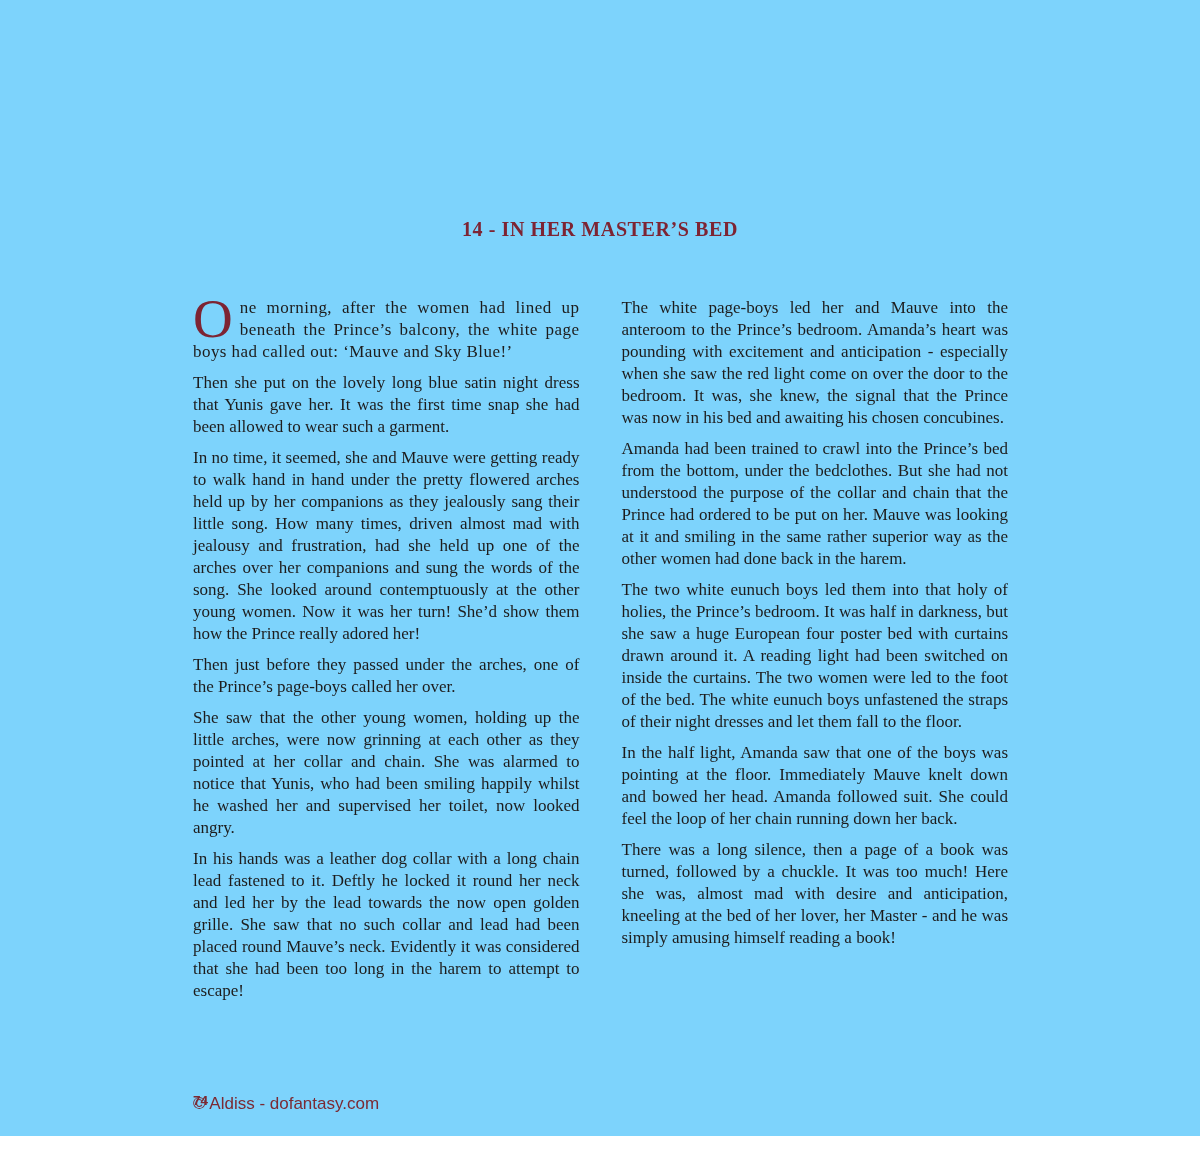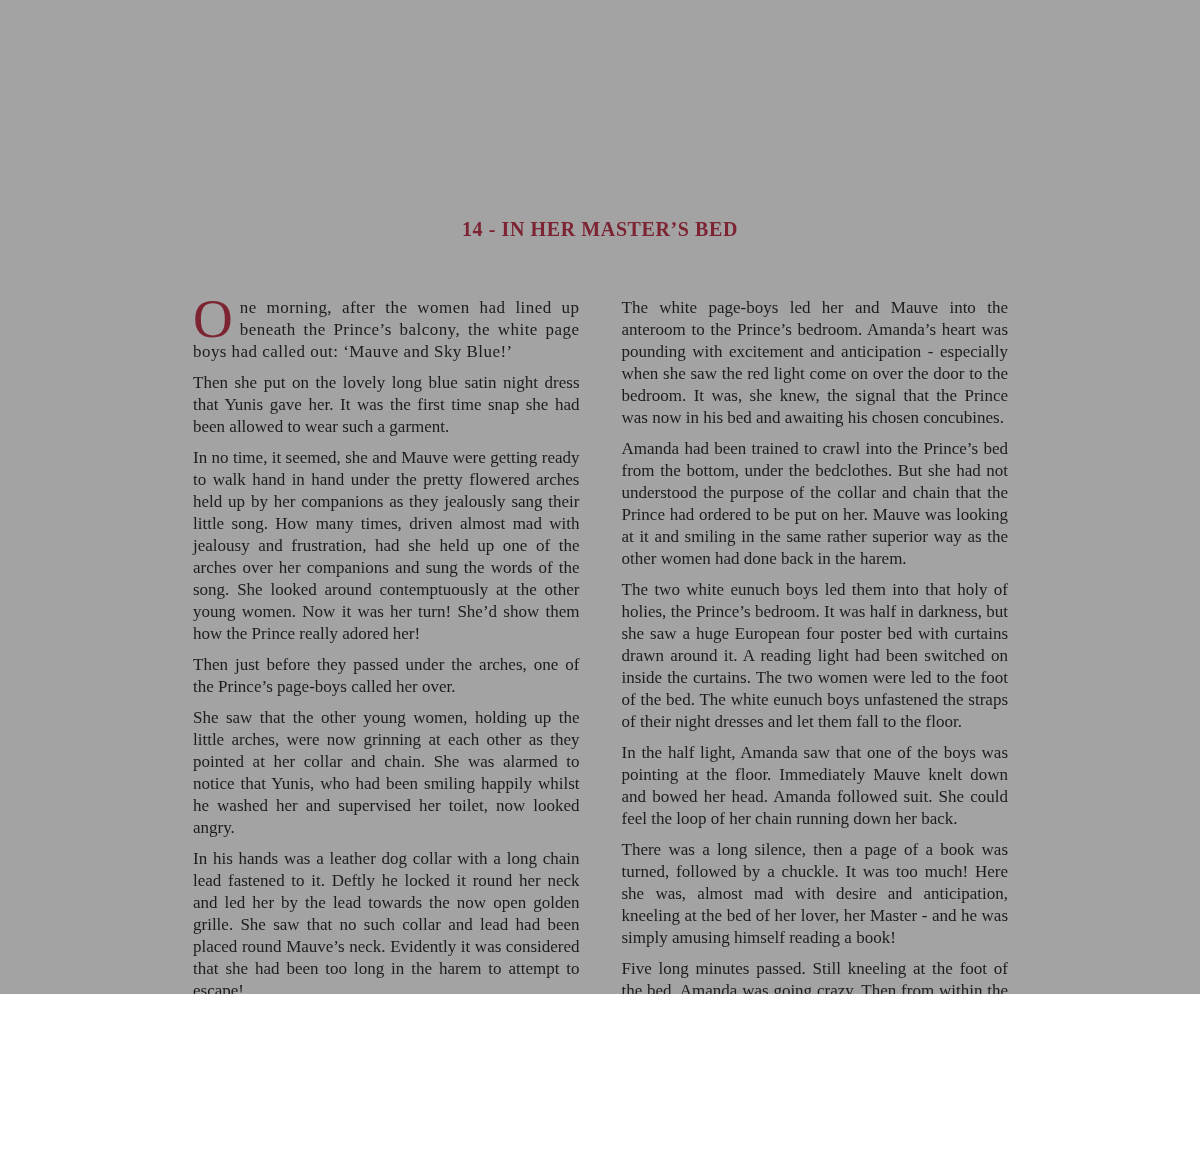--- a/index.html
+++ b/index.html
@@ -3,22 +3,22 @@
 <meta charset="utf-8">
 <style>
   html, body {
     margin: 0;
     padding: 0;
     background: #ffffff;
   }
   .page {
     position: relative;
     width: 1200px;
-    height: 994px;
-    background: #a3a3a3;
+    height: 1136px;
+    background: #7dd3fc;
     overflow: hidden;
     font-family: "Liberation Serif", "DejaVu Serif", serif;
   }
   .title {
     position: absolute;
     top: 218px;
     left: 0;
     right: 0;
     margin: 0;
     text-align: center;
@@ -96,21 +96,20 @@
       <p class="para">She saw that the other young women, holding up the little arches, were now grinning at each other as they pointed at her collar and chain. She was alarmed to notice that Yunis, who had been smiling happily whilst he washed her and supervised her toilet, now looked angry.</p>
       <p class="para">In his hands was a leather dog collar with a long chain lead fastened to it. Deftly he locked it round her neck and led her by the lead towards the now open golden grille. She saw that no such collar and lead had been placed round Mauve’s neck. Evidently it was considered that she had been too long in the harem to attempt to escape!</p>
     </div>
 
     <div class="col">
       <p class="para">The white page-boys led her and Mauve into the anteroom to the Prince’s bedroom. Amanda’s heart was pounding with excitement and anticipation - especially when she saw the red light come on over the door to the bedroom. It was, she knew, the signal that the Prince was now in his bed and awaiting his chosen concubines.</p>
       <p class="para">Amanda had been trained to crawl into the Prince’s bed from the bottom, under the bedclothes. But she had not understood the purpose of the collar and chain that the Prince had ordered to be put on her. Mauve was looking at it and smiling in the same rather superior way as the other women had done back in the harem.</p>
       <p class="para">The two white eunuch boys led them into that holy of holies, the Prince’s bedroom. It was half in darkness, but she saw a huge European four poster bed with curtains drawn around it. A reading light had been switched on inside the curtains. The two women were led to the foot of the bed. The white eunuch boys unfastened the straps of their night dresses and let them fall to the floor.</p>
       <p class="para">In the half light, Amanda saw that one of the boys was pointing at the floor. Immediately Mauve knelt down and bowed her head. Amanda followed suit. She could feel the loop of her chain running down her back.</p>
       <p class="para">There was a long silence, then a page of a book was turned, followed by a chuckle. It was too much! Here she was, almost mad with desire and anticipation, kneeling at the bed of her lover, her Master - and he was simply amusing himself reading a book!</p>
-      <p class="para">Five long minutes passed. Still kneeling at the foot of the bed, Amanda was going crazy. Then from within the curtains came a snap of the fingers. Pleasure lifted</p>
     </div>
 
   </div>
 
   <div class="footer-left">© Aldiss - dofantasy.com</div>
   <div class="footer-right">74</div>
 
 </div>
 
 </body></html>

